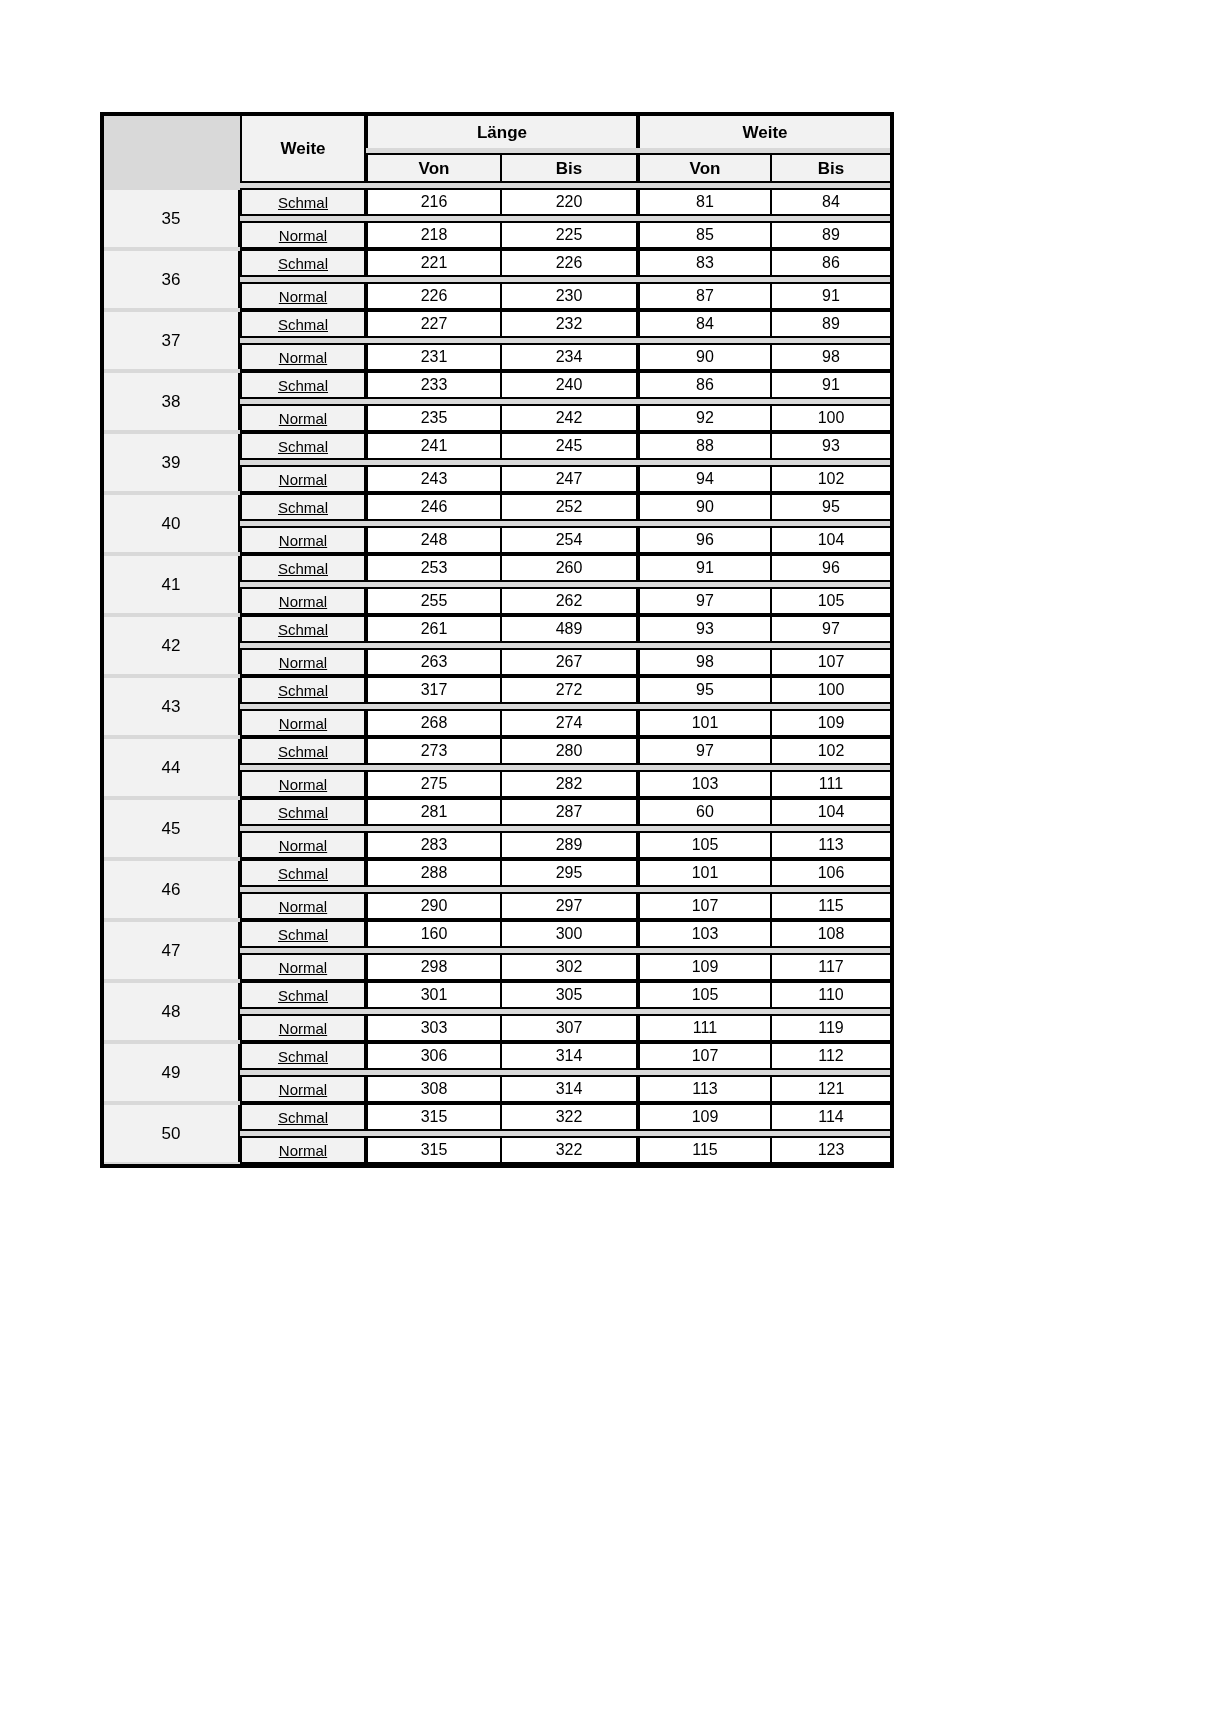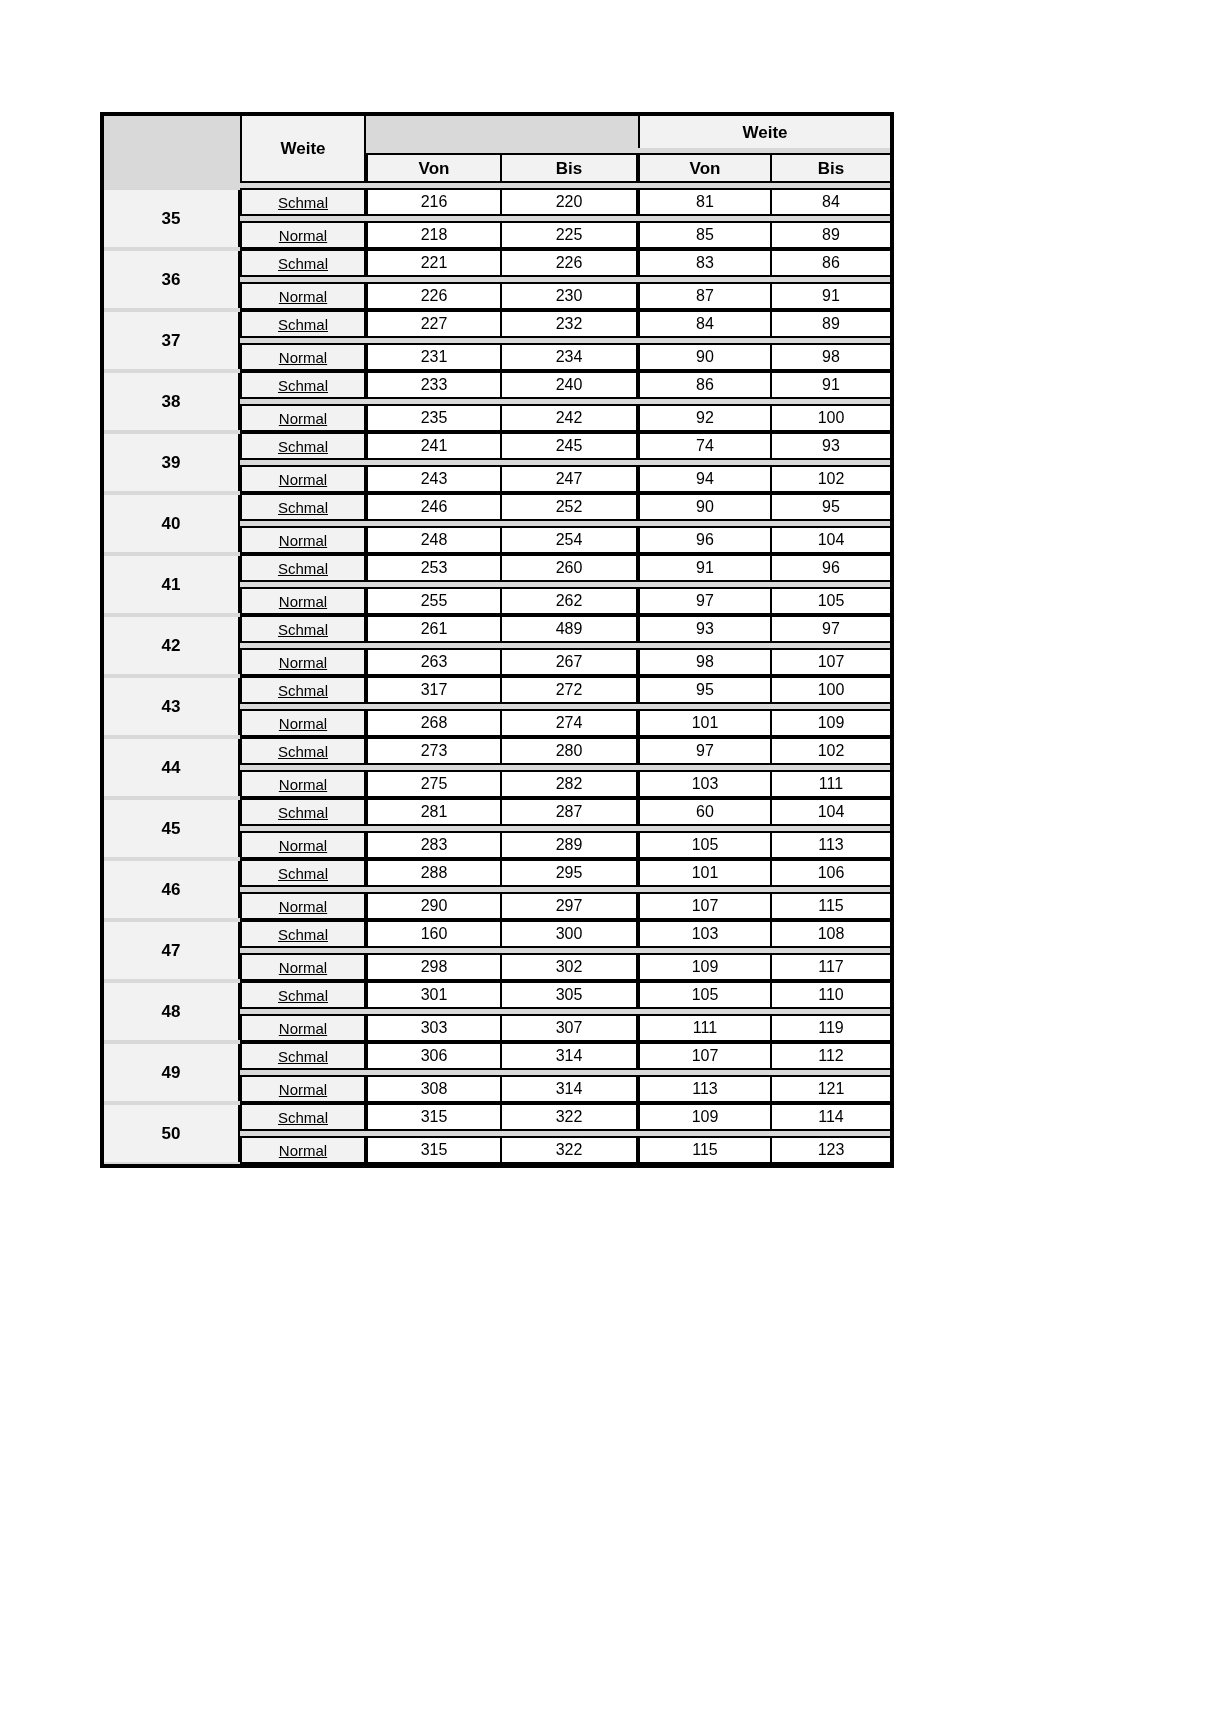--- a/index.html
+++ b/index.html
@@ -58,35 +58,36 @@
   .h-group{grid-row:1;border-top:0;border-bottom:0;}
   .h-laenge{grid-column:3/5;}
   .h-weitegrp{grid-column:5/7;border-right:0;}
   .h-sub{grid-row:3;}
   
   .size{
     grid-column:1;grid-row:1/4;
     border:0;border-right:2px solid var(--border);
     margin:2px 0;
     background:var(--label-bg);
-    font-weight:bold;font-size:17px;
+    font-weight:normal;font-size:17px;
     display:flex;align-items:center;justify-content:center;
   }
   .label{background:var(--label-bg);font-size:15px;}
   .data{background:var(--data-bg);font-size:16px;}
   .gapband{grid-column:2/7;grid-row:2;background:var(--gap);}
   .hdr-spacer{height:5px;background:var(--gap);}
 </style>
 </head>
 <body>
 
 <div class="sheet">
 
   <div class="grid6 hdr">
     <div class="cell hd h-weitecol bl2">Weite</div>
+    <div class="cell hd h-group h-laenge bl2">Länge</div>
     <div class="cell hd h-group h-weitegrp bl2">Weite</div>
     <div class="cell hd h-sub c3 bl2">Von</div>
     <div class="cell hd h-sub c4">Bis</div>
     <div class="cell hd h-sub c5 bl2">Von</div>
     <div class="cell hd h-sub c6 no-r">Bis</div>
   </div>
 
   <div class="hdr-spacer"></div>
 
   <div id="groups">
@@ -161,21 +162,21 @@
     <div class="cell data r3 c5 bl2">92</div>
     <div class="cell data r3 c6 no-r">100</div>
   </div>
 
   <div class="grid6 group">
     <div class="size">39</div>
 
     <div class="cell label r1 c2 bl2">Schmal</div>
     <div class="cell data r1 c3 bl2">241</div>
     <div class="cell data r1 c4">245</div>
-    <div class="cell data r1 c5 bl2">74</div>
+    <div class="cell data r1 c5 bl2">88</div>
     <div class="cell data r1 c6 no-r">93</div>
 
     <div class="gapband"></div>
 
     <div class="cell label r3 c2 bl2">Normal</div>
     <div class="cell data r3 c3 bl2">243</div>
     <div class="cell data r3 c4">247</div>
     <div class="cell data r3 c5 bl2">94</div>
     <div class="cell data r3 c6 no-r">102</div>
   </div>

